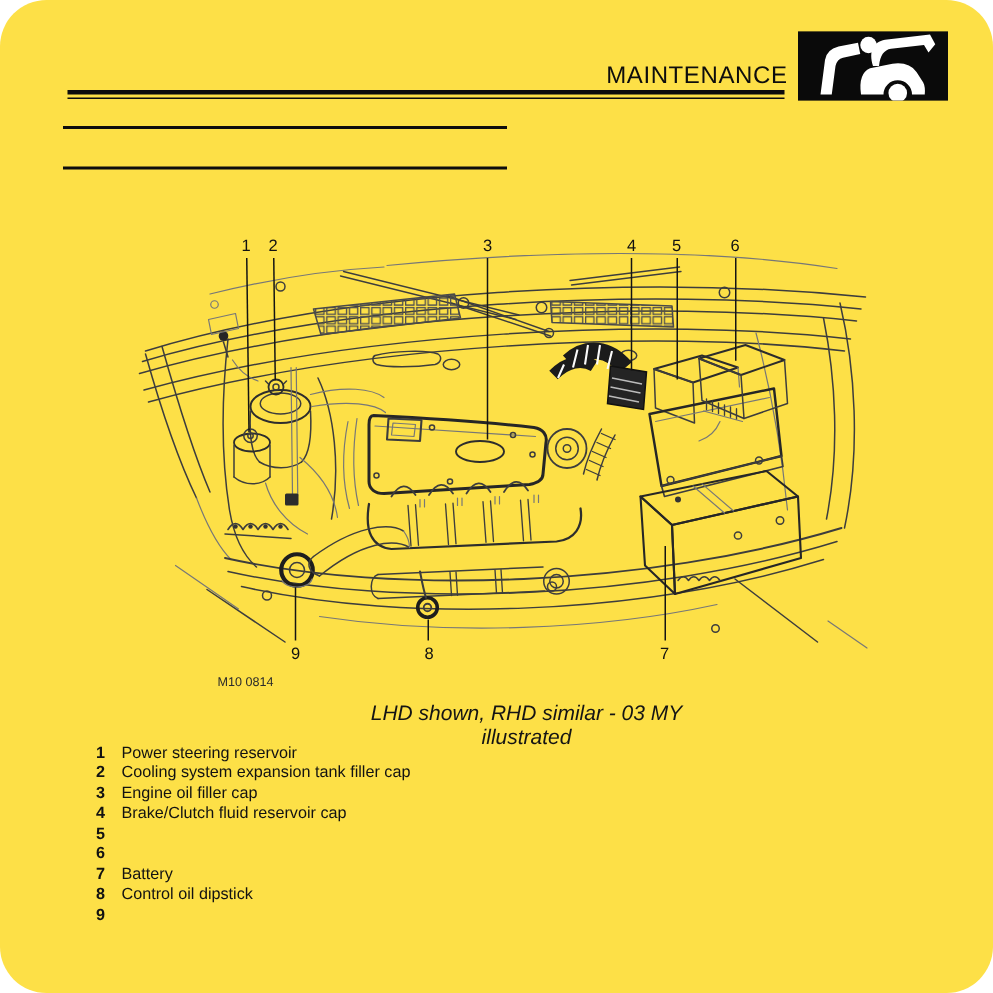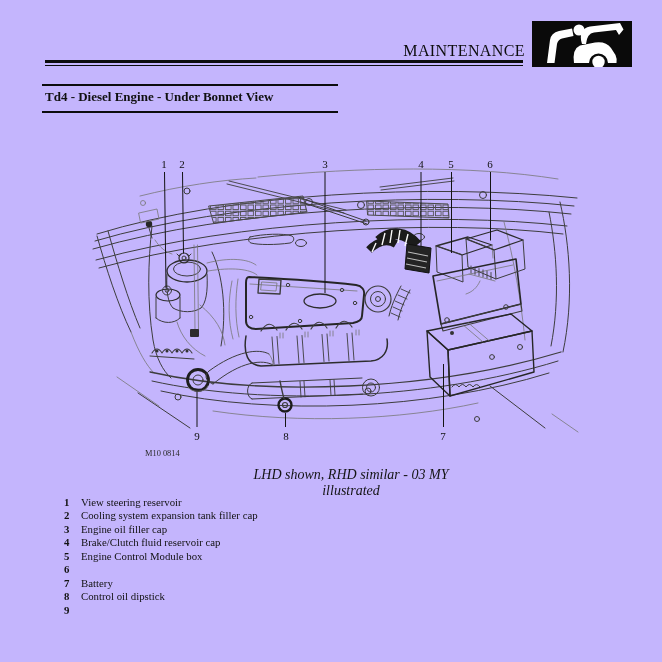--- a/index.html
+++ b/index.html
@@ -1,17 +1,17 @@
 <!DOCTYPE html>
 <html><head>
 <meta charset="utf-8">
 <style>
   html,body{margin:0;padding:0;background:#ffffff;}
-  .page{position:relative;width:662px;height:662px;background:#c4b5fd;overflow:hidden;
-        font-family:Liberation Serif, serif;color:#111;}
+  .page{position:relative;width:662px;height:662px;background:#fde047;overflow:hidden;
+        font-family:Liberation Sans, sans-serif;color:#111;border-radius:31px;}
   .abs{position:absolute;}
   .hdr-label{top:42px;left:325px;width:200px;text-align:right;font-size:16px;
              letter-spacing:.4px;color:#0d0d0d;}
   .icon-box{top:21px;left:532px;width:100px;height:46px;background:#0a0a0a;}
   .hdr-rule-thick{top:60px;left:45px;width:478px;height:2.6px;background:#0d0d0d;}
   .hdr-rule-thin{top:64.8px;left:45px;width:478px;height:1.2px;background:#0d0d0d;}
   .title-rule{left:42px;width:296px;height:1.8px;background:#0d0d0d;}
   .title-rule-top{top:84px;}
   .title-rule-bot{top:111px;}
   .page-title{top:89px;left:45px;font-size:13px;font-weight:bold;white-space:nowrap;}
@@ -40,21 +40,20 @@
       <path d="M42,42 Q40,28 48,24.5 L63,21.5 Q74,20 79,27 L83.5,34 Q85,37 84.5,42 L76,42 A9.5,9.5 0 0,0 57,42 Z" fill="#fff"></path>
       <circle cx="66.5" cy="41" r="6.2" fill="#fff"></circle>
       <path d="M50,23 C47,13 50,7 58,5.5 L88,2 L91.5,8.5 L87,14 L84,9 L62,11.5 Q55,12.5 54,23 Z" fill="#fff"></path>
     </svg>
   </div>
 
   <div class="abs hdr-rule-thick"></div>
   <div class="abs hdr-rule-thin"></div>
 
   <div class="abs title-rule title-rule-top"></div>
-  <div class="abs page-title">Td4 - Diesel Engine - Under Bonnet View</div>
   <div class="abs title-rule title-rule-bot"></div>
 
   <svg class="abs diagram-svg" viewBox="0 0 662 662">
     <defs>
       <pattern id="vent" width="7.5" height="6.2" patternUnits="userSpaceOnUse">
         <rect x="0.4" y="0.4" width="5.6" height="4.6" fill="none" stroke="#4f4f4f" stroke-width="0.9"></rect>
       </pattern>
     </defs>
 
     <g fill="none" stroke="#3d3d3d" stroke-width="1" stroke-linecap="round" stroke-linejoin="round">
@@ -242,37 +241,36 @@
   <span class="abs callout" style="left:436px;top:430px">7</span>
   <span class="abs callout" style="left:279px;top:430px">8</span>
   <span class="abs callout" style="left:190px;top:430px">9</span>
 
   <div class="abs fig-code">M10 0814</div>
   <div class="abs fig-caption">LHD shown, RHD similar - 03 MY illustrated</div>
 
   <ol class="abs legend">
     <li>
       <span class="num">1</span>
-      <span class="lab">View steering reservoir</span>
+      <span class="lab">Power steering reservoir</span>
     </li>
     <li>
       <span class="num">2</span>
       <span class="lab">Cooling system expansion tank filler cap</span>
     </li>
     <li>
       <span class="num">3</span>
       <span class="lab">Engine oil filler cap</span>
     </li>
     <li>
       <span class="num">4</span>
       <span class="lab">Brake/Clutch fluid reservoir cap</span>
     </li>
     <li>
       <span class="num">5</span>
-      <span class="lab">Engine Control Module box</span>
     </li>
     <li>
       <span class="num">6</span>
     </li>
     <li>
       <span class="num">7</span>
       <span class="lab">Battery</span>
     </li>
     <li>
       <span class="num">8</span>

